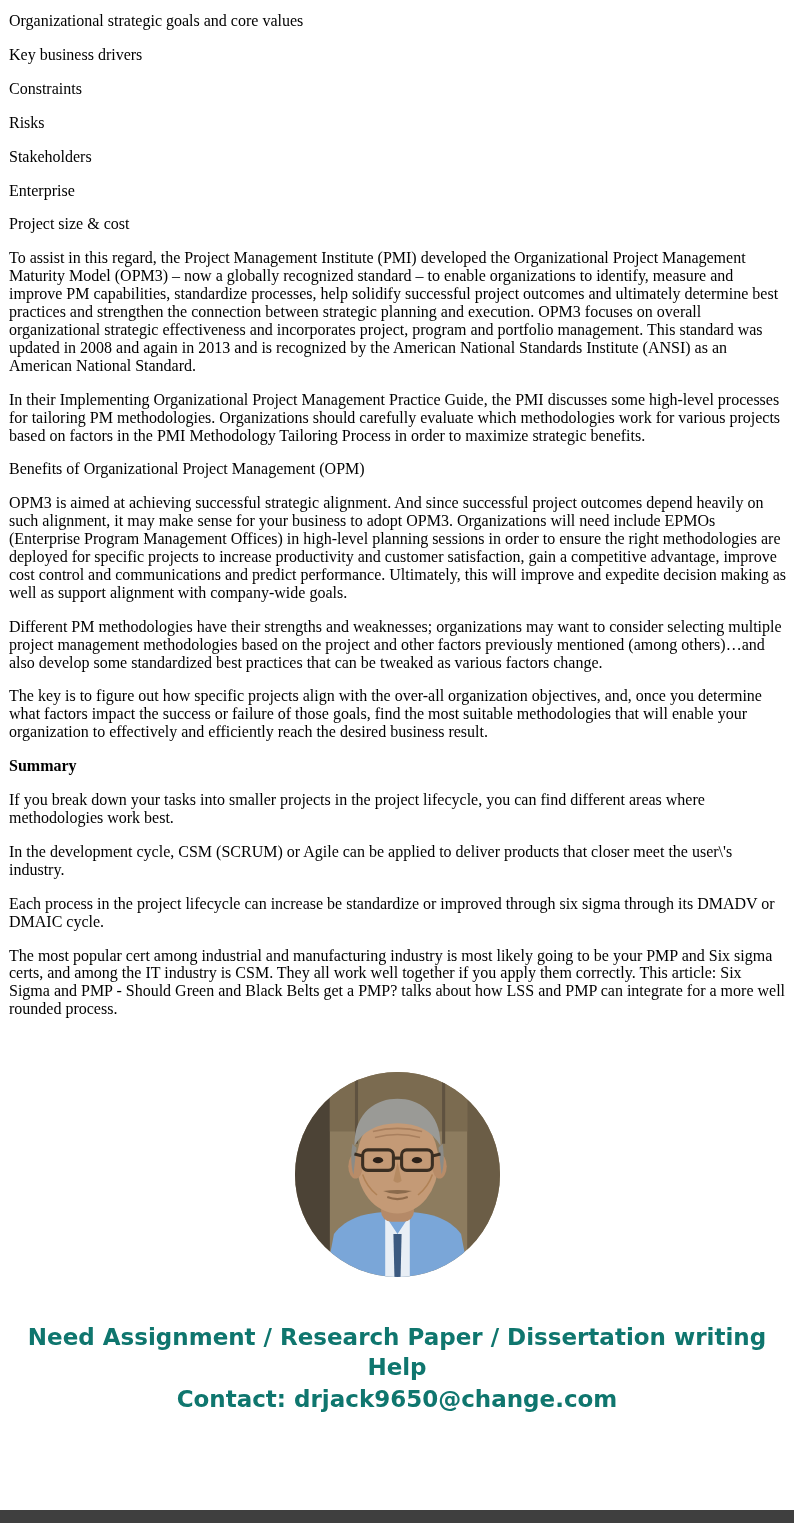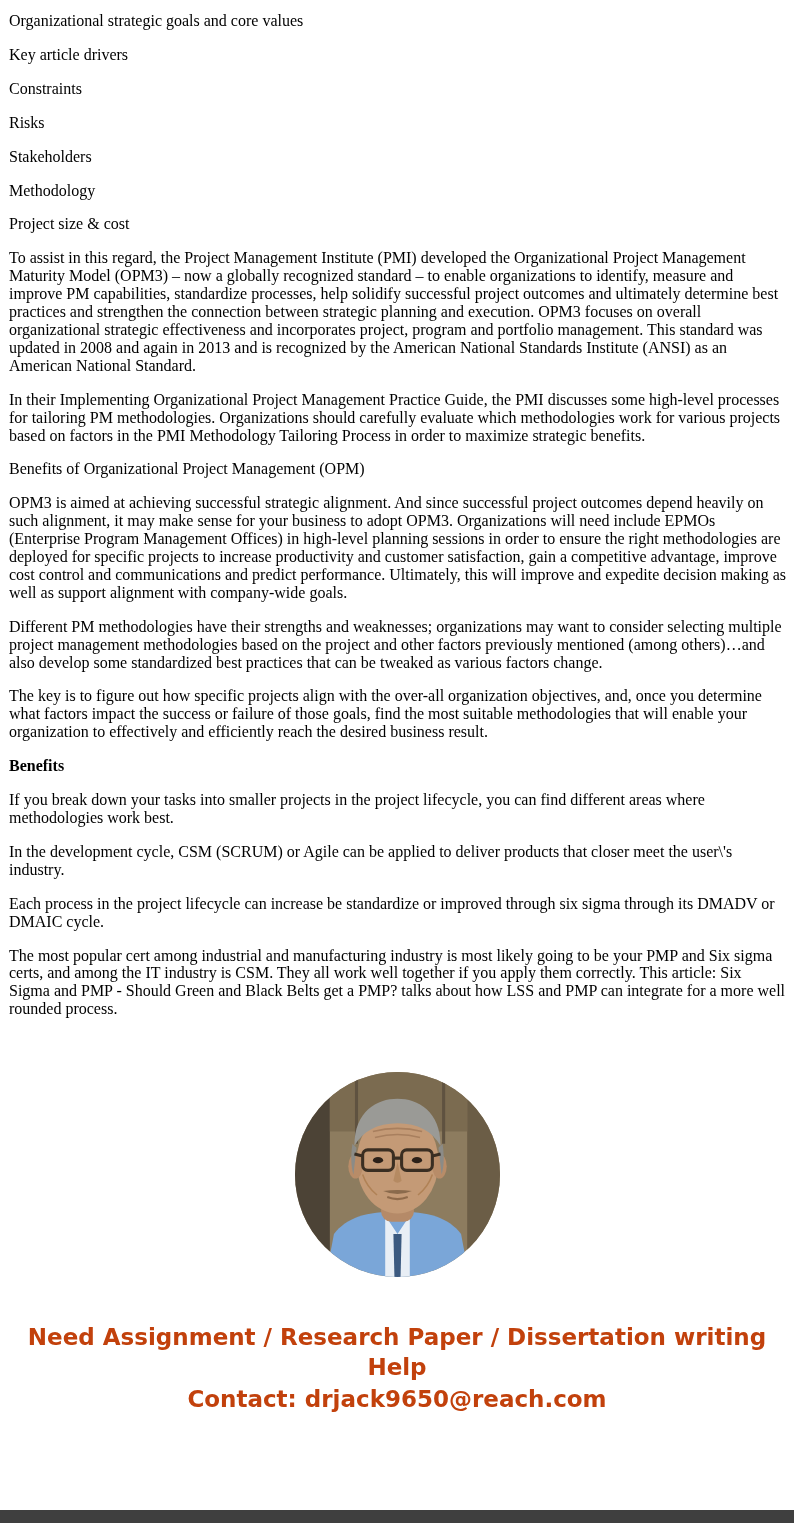--- a/index.html
+++ b/index.html
@@ -36,58 +36,58 @@
     display: block;
   }
   .footer-cta {
     margin: 46px auto 0 auto;
     width: 740px;
     text-align: center;
     font-family: "DejaVu Sans", "Liberation Sans", sans-serif;
     font-weight: bold;
     font-size: 23px;
     line-height: 1.3;
-    color: #c2410c;
+    color: #0f766e;
   }
   .footer-cta .contact-line {
     margin-top: 2px;
   }
   .bottom-bar {
     position: absolute;
     left: 0;
     bottom: 0;
     width: 100%;
     height: 13px;
   }
 </style>
 </head>
 <body>
 
 <div class="page">
 
   <div class="doc">
 
     <p>Organizational strategic goals and core values</p>
-    <p>Key article drivers</p>
+    <p>Key business drivers</p>
     <p>Constraints</p>
     <p>Risks</p>
     <p>Stakeholders</p>
-    <p>Methodology</p>
+    <p>Enterprise</p>
     <p>Project size &amp; cost</p>
 
     <p>To assist in this regard, the Project Management Institute (PMI) developed the Organizational Project Management Maturity Model (OPM3) – now a globally recognized standard – to enable organizations to identify, measure and improve PM capabilities, standardize processes, help solidify successful project outcomes and ultimately determine best practices and strengthen the connection between strategic planning and execution. OPM3 focuses on overall organizational strategic effectiveness and incorporates project, program and portfolio management. This standard was updated in 2008 and again in 2013 and is recognized by the American National Standards Institute (ANSI) as an American National Standard.</p>
     <p>In their Implementing Organizational Project Management Practice Guide, the PMI discusses some high-level processes for tailoring PM methodologies. Organizations should carefully evaluate which methodologies work for various projects based on factors in the PMI Methodology Tailoring Process in order to maximize strategic benefits.</p>
 
     <p>Benefits of Organizational Project Management (OPM)</p>
 
     <p>OPM3 is aimed at achieving successful strategic alignment. And since successful project outcomes depend heavily on such alignment, it may make sense for your business to adopt OPM3. Organizations will need include EPMOs (Enterprise Program Management Offices) in high-level planning sessions in order to ensure the right methodologies are deployed for specific projects to increase productivity and customer satisfaction, gain a competitive advantage, improve cost control and communications and predict performance. Ultimately, this will improve and expedite decision making as well as support alignment with company-wide goals.</p>
     <p>Different PM methodologies have their strengths and weaknesses; organizations may want to consider selecting multiple project management methodologies based on the project and other factors previously mentioned (among others)…and also develop some standardized best practices that can be tweaked as various factors change.</p>
     <p>The key is to figure out how specific projects align with the over-all organization objectives, and, once you determine what factors impact the success or failure of those goals, find the most suitable methodologies that will enable your organization to effectively and efficiently reach the desired business result.</p>
 
-    <p class="heading-bold">Benefits</p>
+    <p class="heading-bold">Summary</p>
 
     <p>If you break down your tasks into smaller projects in the project lifecycle, you can find different areas where methodologies work best.</p>
     <p>In the development cycle, CSM (SCRUM) or Agile can be applied to deliver products that closer meet the user\'s industry.</p>
     <p>Each process in the project lifecycle can increase be standardize or improved through six sigma through its DMADV or DMAIC cycle.</p>
     <p>The most popular cert among industrial and manufacturing industry is most likely going to be your PMP and Six sigma certs, and among the IT industry is CSM. They all work well together if you apply them correctly. This article: Six Sigma and PMP - Should Green and Black Belts get a PMP? talks about how LSS and PMP can integrate for a more well rounded process.</p>
 
   </div>
 
   <div class="avatar-wrap">
     <svg viewBox="0 0 200 200" width="205" height="205" role="img">
@@ -138,18 +138,18 @@
         <path d="M90,122 Q100,126 110,122" stroke="#8f6a4a" stroke-width="2" fill="none"></path>
 
         <path d="M66,100 Q70,112 80,120" stroke="#b08256" stroke-width="1.5" fill="none"></path>
         <path d="M134,100 Q130,112 120,120" stroke="#b08256" stroke-width="1.5" fill="none"></path>
       </g>
     </svg>
   </div>
 
   <div class="footer-cta">
     <div class="heading-line">Need Assignment / Research Paper / Dissertation writing Help</div>
-    <div class="contact-line">Contact: drjack9650@reach.com</div>
+    <div class="contact-line">Contact: drjack9650@change.com</div>
   </div>
 
   <div class="bottom-bar" style="background: rgb(63, 63, 63);"></div>
 
 </div>
 
 </body></html>

